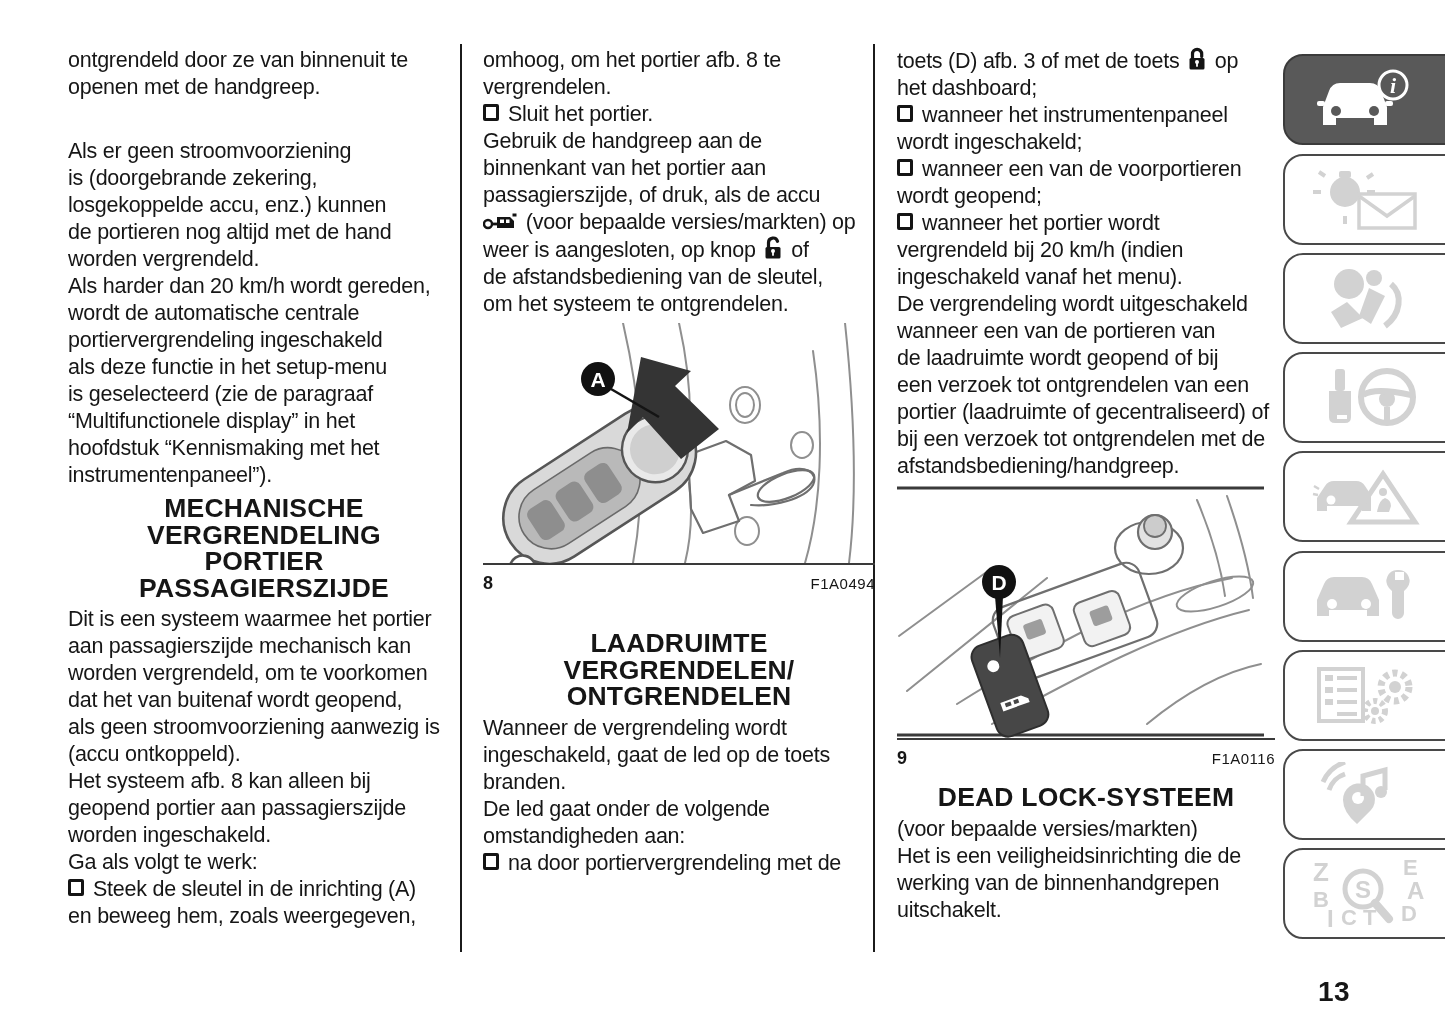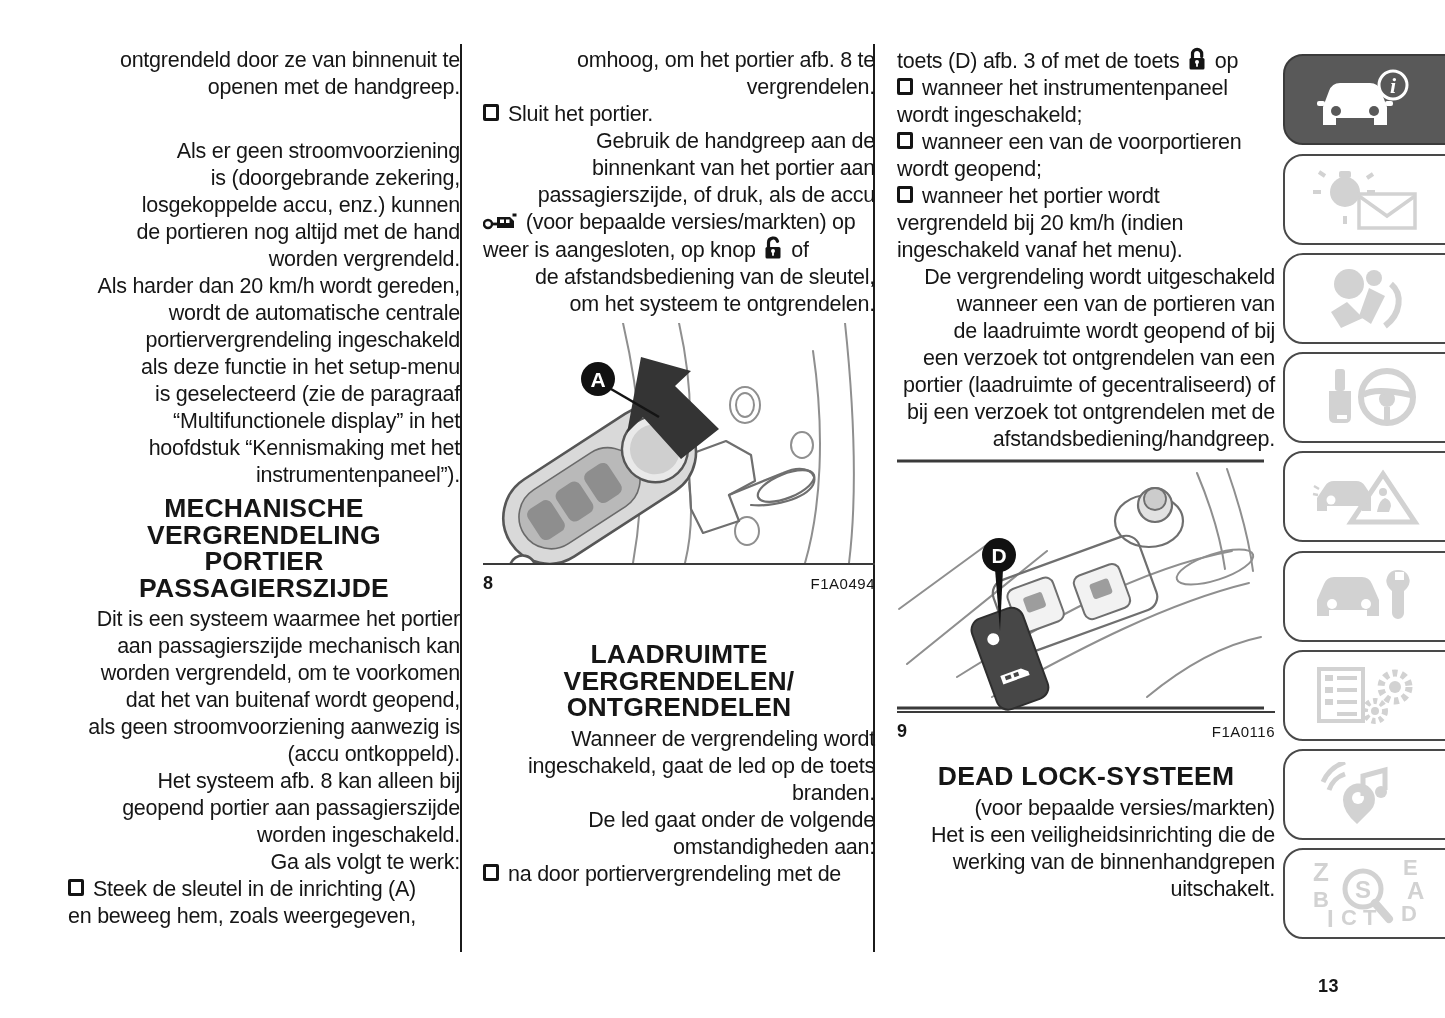--- a/index.html
+++ b/index.html
@@ -1,37 +1,37 @@
 <!DOCTYPE html>
 <html><head>
 <meta charset="utf-8">
 <style>
   html,body{margin:0;padding:0;background:#e9e9e9;}
   .page{position:relative;width:1445px;height:1018px;background:#ffffff;overflow:hidden;
         font-family:"Liberation Sans","DejaVu Sans",sans-serif;color:#161616;}
   .col{position:absolute;top:47px;}
   .body-txt{font-size:21.5px;line-height:27px;letter-spacing:-0.25px;}
-  .p{white-space:pre-line;text-align:right;}
+  .p{white-space:pre-line;}
   .sp{margin-top:37px;}
   .h{font-weight:bold;font-size:26.5px;line-height:26.5px;letter-spacing:0.2px;white-space:pre-line;margin:6px 0 5px 0;text-align:center;}
   .li{display:block;}
   .sq{display:inline-block;width:10px;height:11px;border:3px solid #141414;border-radius:2px;
       margin-right:9px;vertical-align:0px;}
   .inline-ic{display:inline-block;vertical-align:-3px;margin:0 3px;}
   .vr{position:absolute;top:44px;height:908px;width:2px;background:#1b1b1b;}
   .fig{position:relative;}
   .figcap{display:flex;justify-content:space-between;align-items:flex-end;
           border-top:2px solid #3a3a3a;padding-top:5px;}
   .fignum{font-weight:bold;font-size:18px;letter-spacing:0;}
   .figcode{font-weight:normal;font-size:15px;letter-spacing:0.5px;}
   .tab{position:absolute;left:1283px;width:195px;height:91px;box-sizing:border-box;
        background:#fff;border:2.5px solid #494949;border-radius:20px;
        display:flex;align-items:center;padding-left:26px;}
   .tab.active{background:#595959;border-color:#3b3b3b;}
-  .pagenum{position:absolute;left:1318px;top:976px;font-weight:bold;font-size:18px;letter-spacing:0.5px;}
+  .pagenum{position:absolute;left:1318px;top:976px;font-weight:bold;font-size:28px;letter-spacing:0.5px;}
   svg{display:block;}
   .badge-txt{font:bold 21px "Liberation Sans",sans-serif;fill:#fff;}
   .sketch{stroke:#8f8f8f;fill:none;stroke-width:2;stroke-linecap:round;stroke-linejoin:round;}
   .sketch-d{stroke:#6f6f6f;fill:none;stroke-width:2.2;stroke-linecap:round;stroke-linejoin:round;}
 </style>
 </head>
 <body>
 
 <div class="page">
 
@@ -139,21 +139,21 @@
         <line x1="128" y1="66" x2="176" y2="94" stroke="#141414" stroke-width="2.6"></line>
         <circle cx="115" cy="56" r="17" fill="#111"></circle>
         <text x="115" y="64" text-anchor="middle" class="badge-txt">A</text>
       </svg>
       <div class="figcap">
         <span class="fignum">8</span>
         <span class="figcode">F1A0494</span>
       </div>
     </div>
 
-    <div class="h" style="margin-top:44px">LAADRUIMTE
+    <div class="h" style="margin-top:33px">LAADRUIMTE
 VERGRENDELEN/
 ONTGRENDELEN</div>
     <div class="p">Wanneer de vergrendeling wordt
 ingeschakeld, gaat de led op de toets
 branden.
 De led gaat onder de volgende
 omstandigheden aan:</div>
     <div class="li"><span class="sq"></span><span class="p">na door portiervergrendeling met de</span></div>
   </div>
 
@@ -161,20 +161,21 @@
     <div>
       <span>toets (D) afb. 3 of met de toets</span>
       <span class="inline-ic"><svg width="18" height="24" viewBox="0 0 18 24">
             <path d="M4.5 11 V7 a4.6 4.6 0 0 1 9.2 0 l0 2.5" stroke="#141414" stroke-width="3.2" fill="none" stroke-linecap="round"></path>
             <rect x="1.5" y="11" width="15" height="11.5" rx="1.5" fill="#141414"></rect>
             <circle cx="9" cy="15" r="2" fill="#fff"></circle>
             <rect x="8.1" y="15.5" width="1.8" height="4.2" fill="#fff"></rect>
           </svg></span>
       <span>op</span>
     </div>
+    <div>het dashboard;</div>
     <div class="li"><span class="sq"></span><span class="p">wanneer het instrumentenpaneel
 wordt ingeschakeld;</span></div>
     <div class="li"><span class="sq"></span><span class="p">wanneer een van de voorportieren
 wordt geopend;</span></div>
     <div class="li"><span class="sq"></span><span class="p">wanneer het portier wordt
 vergrendeld bij 20 km/h (indien
 ingeschakeld vanaf het menu).</span></div>
     <div class="p">De vergrendeling wordt uitgeschakeld
 wanneer een van de portieren van
 de laadruimte wordt geopend of bij
@@ -222,21 +223,21 @@
         <path d="M98 110 L106 110 L103 172 Z" fill="#111"></path>
         <circle cx="102" cy="96" r="17" fill="#111"></circle>
         <text x="102" y="104" text-anchor="middle" class="badge-txt">D</text>
       </svg>
       <div class="figcap">
         <span class="fignum">9</span>
         <span class="figcode">F1A0116</span>
       </div>
     </div>
 
-    <div class="h" style="margin-top:18px">DEAD LOCK-SYSTEEM</div>
+    <div class="h" style="margin-top:12px">DEAD LOCK-SYSTEEM</div>
     <div class="p">(voor bepaalde versies/markten)
 Het is een veiligheidsinrichting die de
 werking van de binnenhandgrepen
 uitschakelt.</div>
   </div>
 
   <div class="tab active" style="top:54px">
     <span>
       <svg width="100" height="62" viewBox="0 0 100 62">
         <path d="M12 38 l6-16 q3-8 11-8 h30 q8 0 11 8 l6 16 v18 h-13 v-7 H25 v7 H12 Z" fill="#fff"></path>

